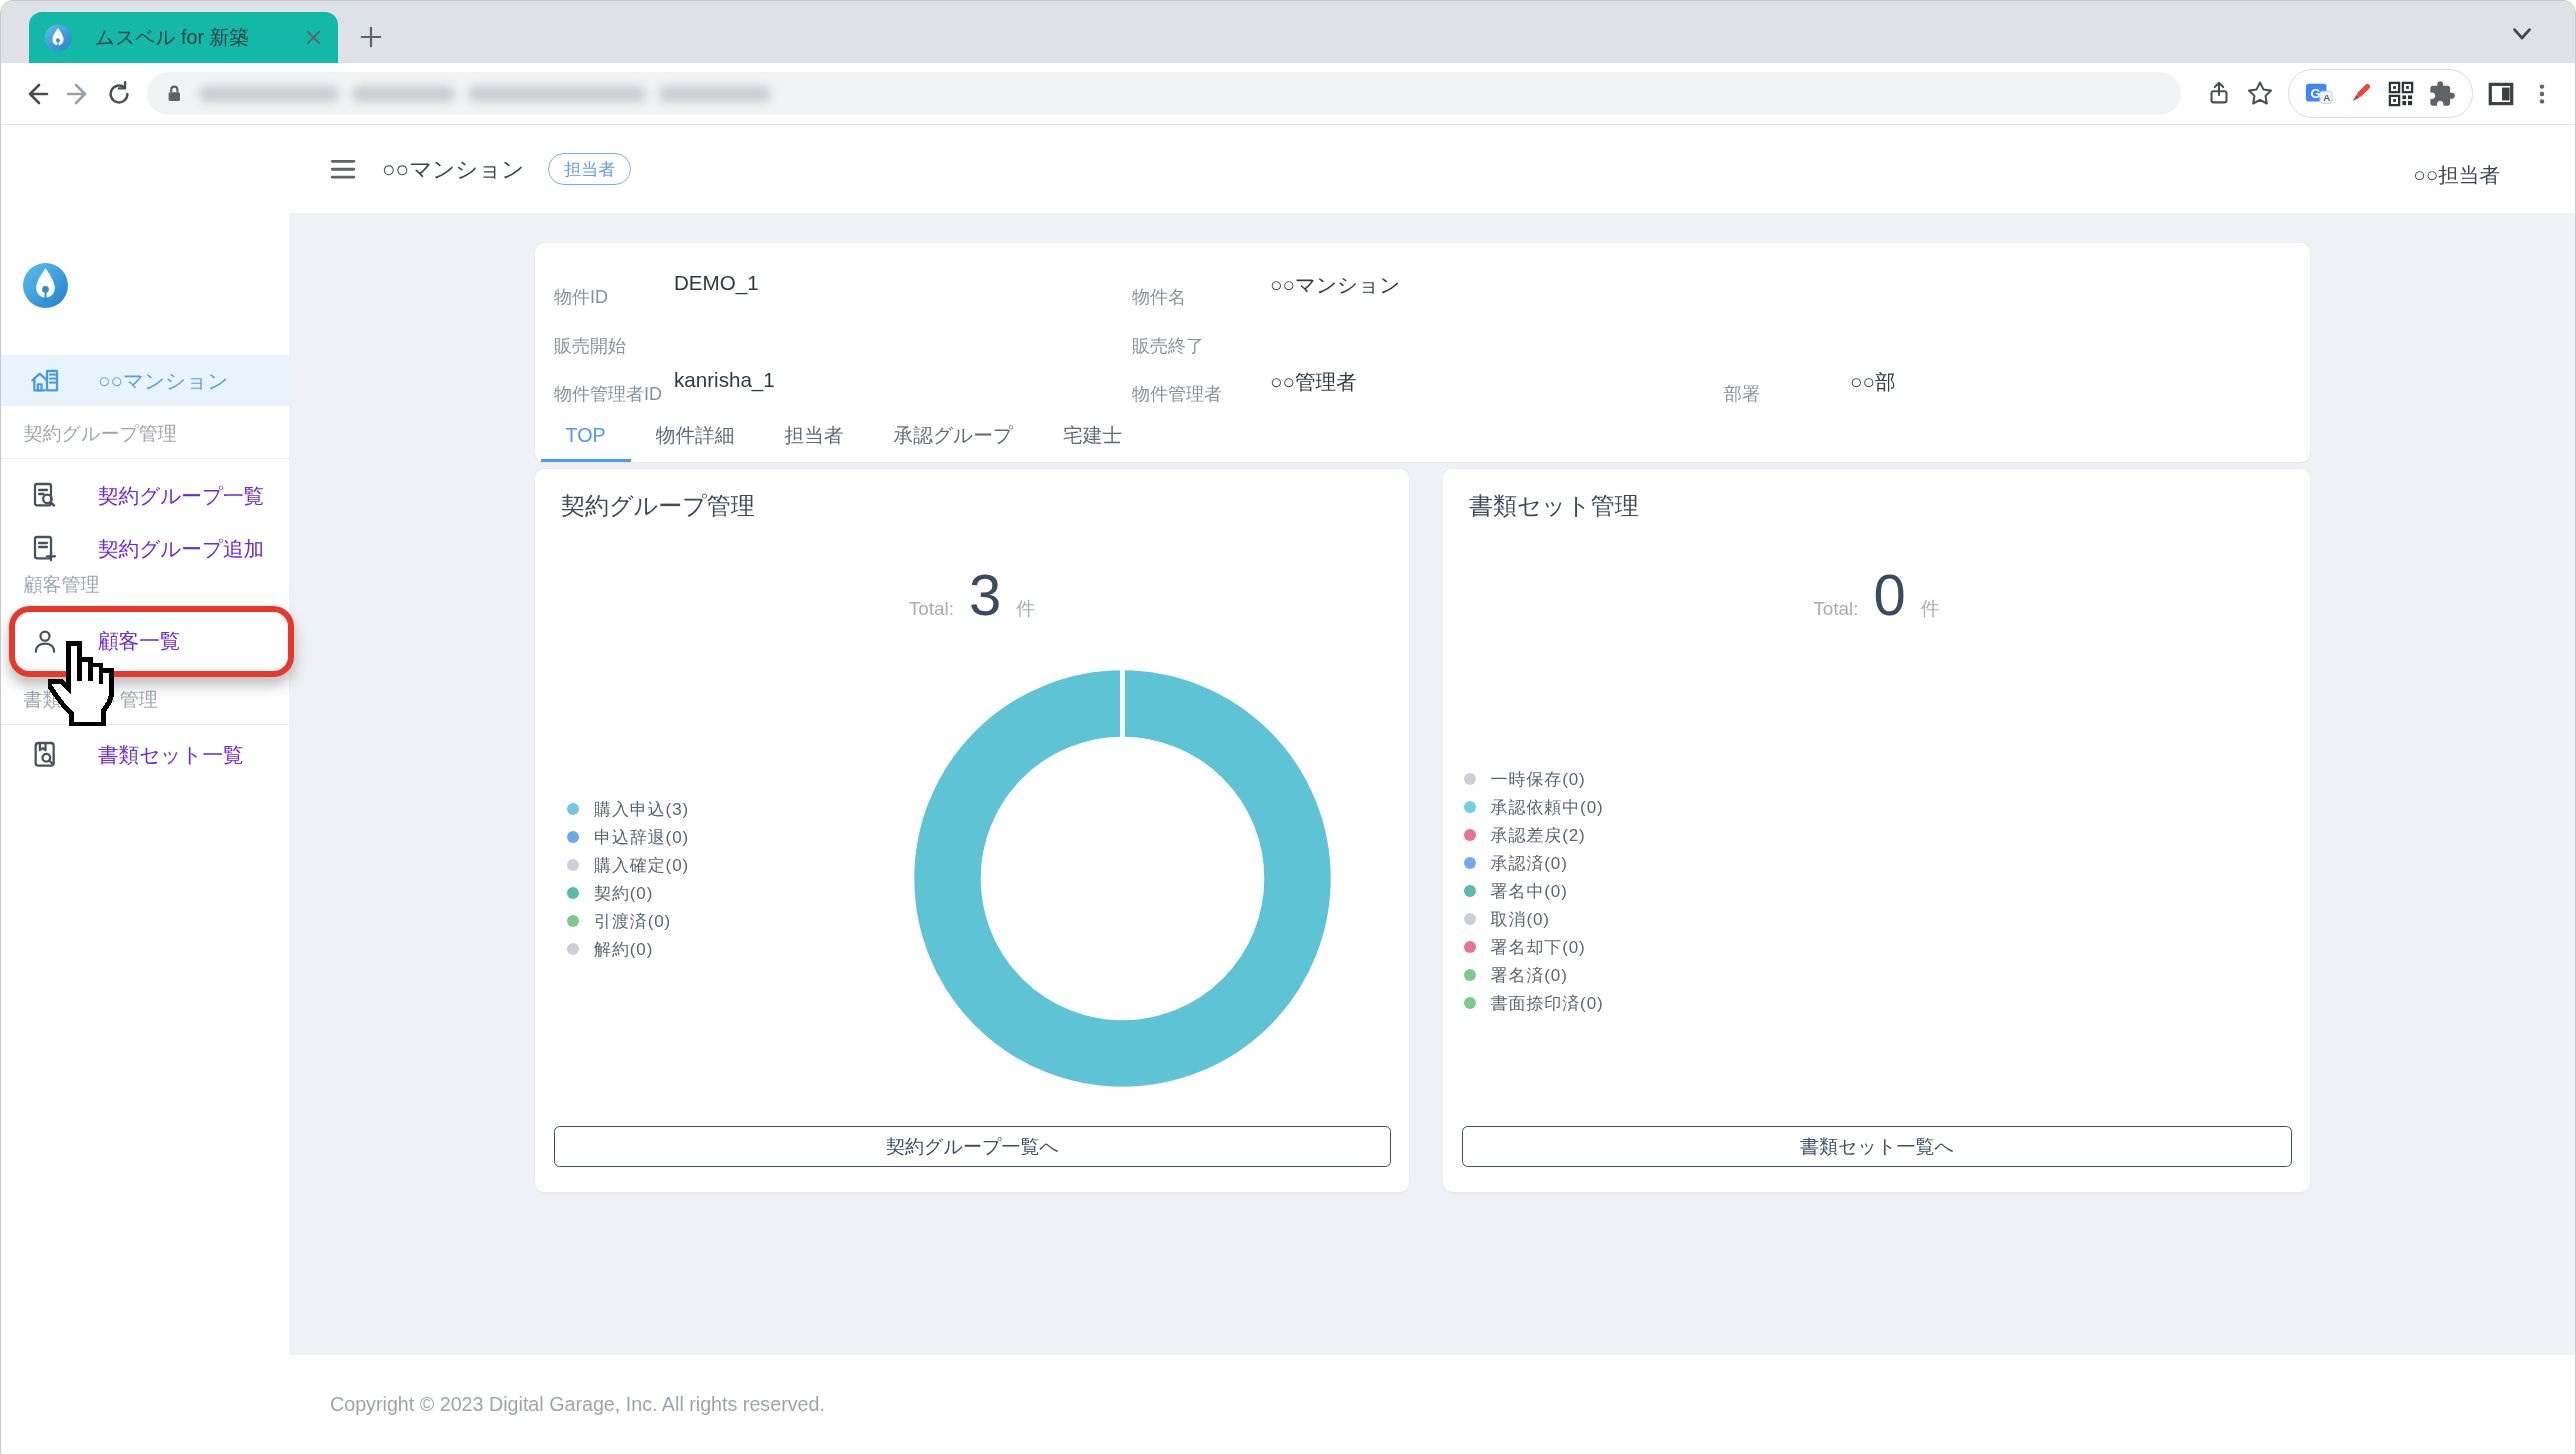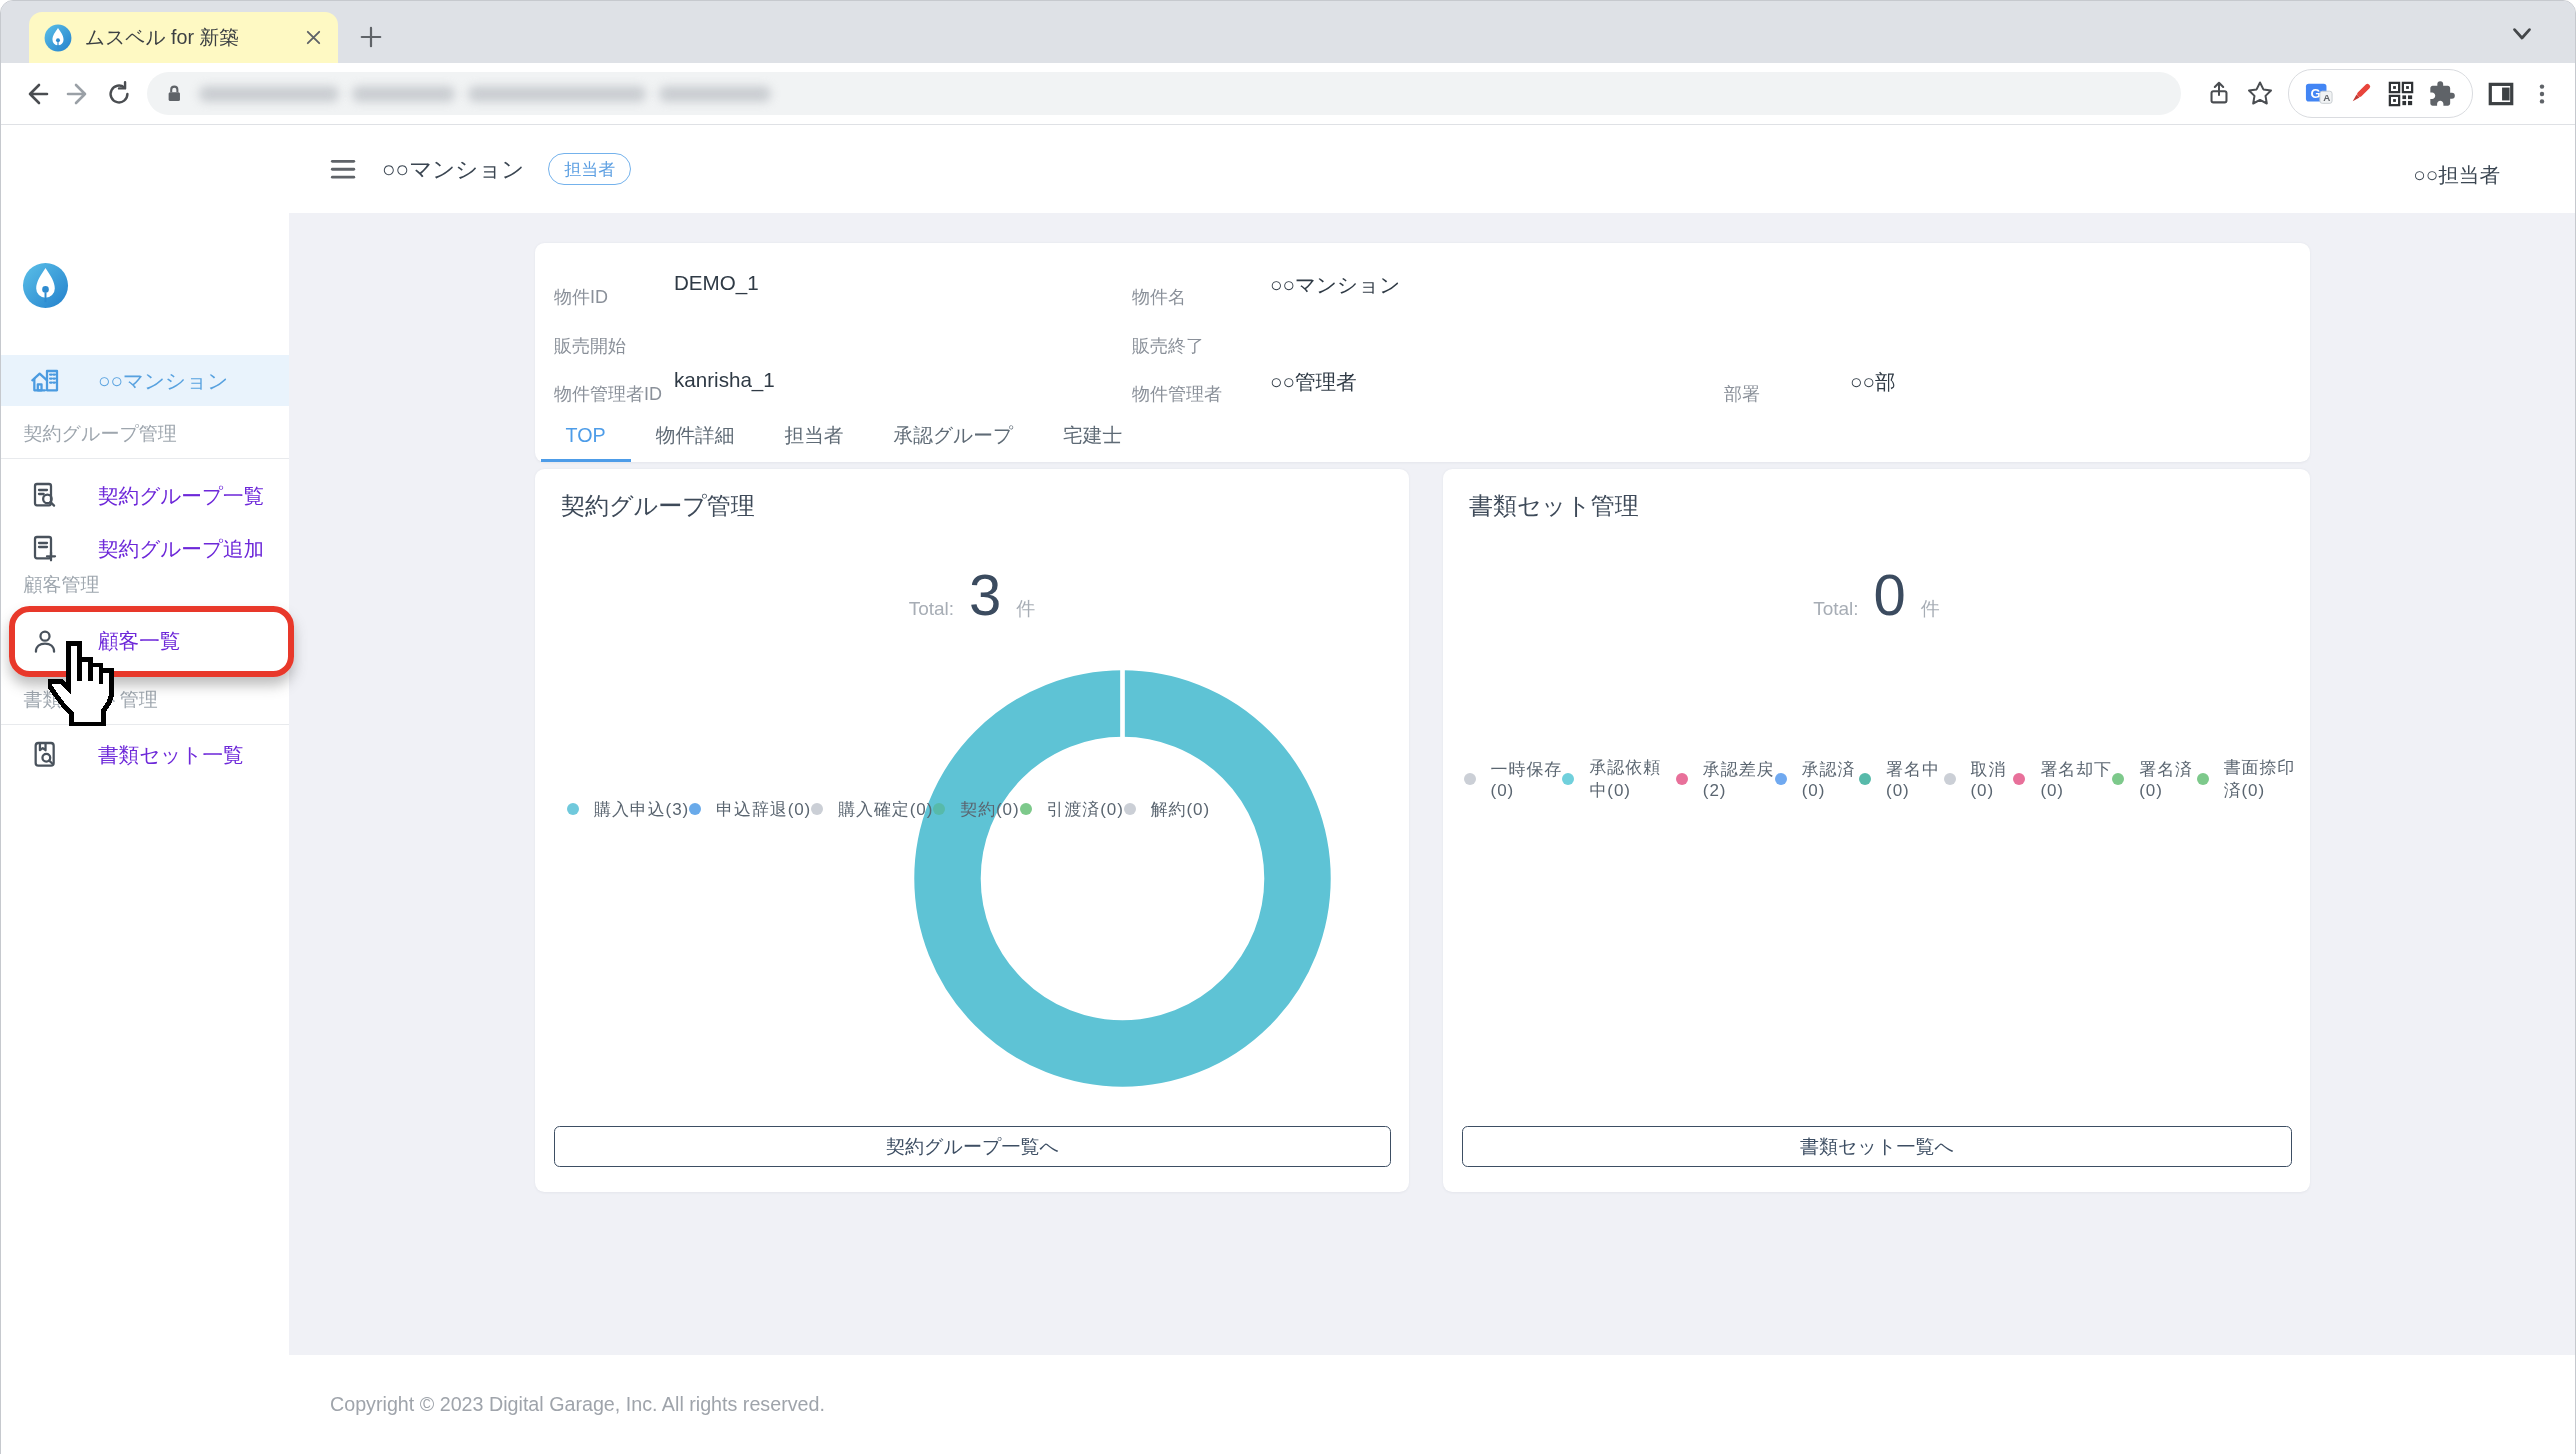--- a/index.html
+++ b/index.html
@@ -1,21 +1,21 @@
 <!DOCTYPE html>
 <html style="font-size:15px"><head>
 <meta charset="utf-8">
 <style>
   html,body{margin:0;padding:0;background:#fff;}
   #screen{position:relative;width:2576px;height:1455px;font-family:"Liberation Sans",sans-serif;
           border:0.9px solid #c6c9ce;border-radius:13px 13px 0 0;overflow:hidden;background:#F0F1F6;box-sizing:border-box;}
   .abs{position:absolute;}
   
   #tabstrip{left:0;top:0;width:100%;height:62px;background:#DEE1E6;}
-  #tab{left:28px;top:11.2px;width:309px;height:51px;background:#fef9c3;border-radius:13px 13px 0 0;display:flex;align-items:center;padding:0 15px;box-sizing:border-box;}
+  #tab{left:28px;top:11.2px;width:309px;height:51px;background:#14b8a6;border-radius:13px 13px 0 0;display:flex;align-items:center;padding:0 15px;box-sizing:border-box;gap:10px;}
   #tab .title{font-size:19.7px;color:#3C4043;margin-left:13px;flex:1;white-space:nowrap;overflow:hidden;}
   #toolbar{left:0;top:62px;width:100%;height:62px;background:#fff;border-bottom:0.9px solid #DFE1E5;box-sizing:border-box;display:flex;align-items:center;}
   .tool-ic{width:41px;height:41px;display:flex;align-items:center;justify-content:center;border-radius:50%;flex:0 0 auto;}
   #urlbar{height:43px;background:#F1F3F4;border-radius:21.5px;flex:1;margin:0 17px 0 7.5px;display:flex;align-items:center;padding:0 17px;overflow:hidden;}
   .blur-chunk{height:16px;border-radius:7.5px;background:#BDC1C6;filter:blur(4.7px);opacity:.75;margin-right:13px;}
   #ext-pill{display:flex;align-items:center;border:0.9px solid #DADCE0;border-radius:24px;height:47px;padding:0 9.4px;margin:0 7.5px;background:#fff;}
   
   #sidebar{left:0;top:124px;width:288px;bottom:0;background:#fff;border-right:0.9px solid #E7E9EC;}
   #main-header{left:288px;top:124px;right:0;height:88px;background:#fff;}
   #content{left:288px;top:212px;right:0;bottom:99px;background:#F0F1F6;}
@@ -48,21 +48,21 @@
   .fld-val{position:absolute;font-size:20.6px;color:#2F3A45;}
   #tabs{position:absolute;left:5.6px;bottom:0;height:51px;display:flex;}
   .tab{padding:0 25px;line-height:49px;font-size:19.7px;color:#5F6B76;border-bottom:3.7px solid transparent;cursor:pointer;}
   .tab.active{color:#4D9CE8;border-bottom-color:#4D9CE8;}
   #card1{left:534px;top:468px;width:874px;height:723px;}
   #card2{left:1442px;top:468px;width:867px;height:723px;}
   .card-title{position:absolute;left:26px;top:20.6px;font-size:24px;color:#3E4A59;}
   .total-row{position:absolute;top:92px;left:0;width:100%;display:flex;align-items:baseline;justify-content:center;gap:15px;}
   .total-lbl,.total-unit{font-size:19px;color:#A7ADB5;}
   .total-num{font-size:58px;color:#3B4B5F;font-weight:500;}
-  .legend{position:absolute;display:flex;flex-direction:row;}
+  .legend{position:absolute;display:flex;flex-direction:column;}
   .legend-row{display:flex;align-items:center;gap:15px;height:28px;}
   .dot{width:12px;height:12px;border-radius:50%;flex:0 0 auto;}
   .legend-row span.txt{font-size:17px;color:#5A6570;letter-spacing:0.9px;}
   .card-btn{position:absolute;left:19px;width:calc(100% - 37px);top:657px;height:41px;background:#fff;
             border:1.9px solid #3D4E63;border-radius:5.6px;font-size:19px;color:#3D4E63;cursor:pointer;
             font-family:"Liberation Sans",sans-serif;}
   
   #red-box{position:absolute;left:7.5px;top:481px;width:285px;height:71px;border:6.6px solid #E8382A;border-radius:20.6px;
            box-shadow:0 8.4px 13px rgba(70,70,70,.35);z-index:40;box-sizing:border-box;background:transparent;}
   #cursor{position:absolute;left:41px;top:513px;z-index:50;}

